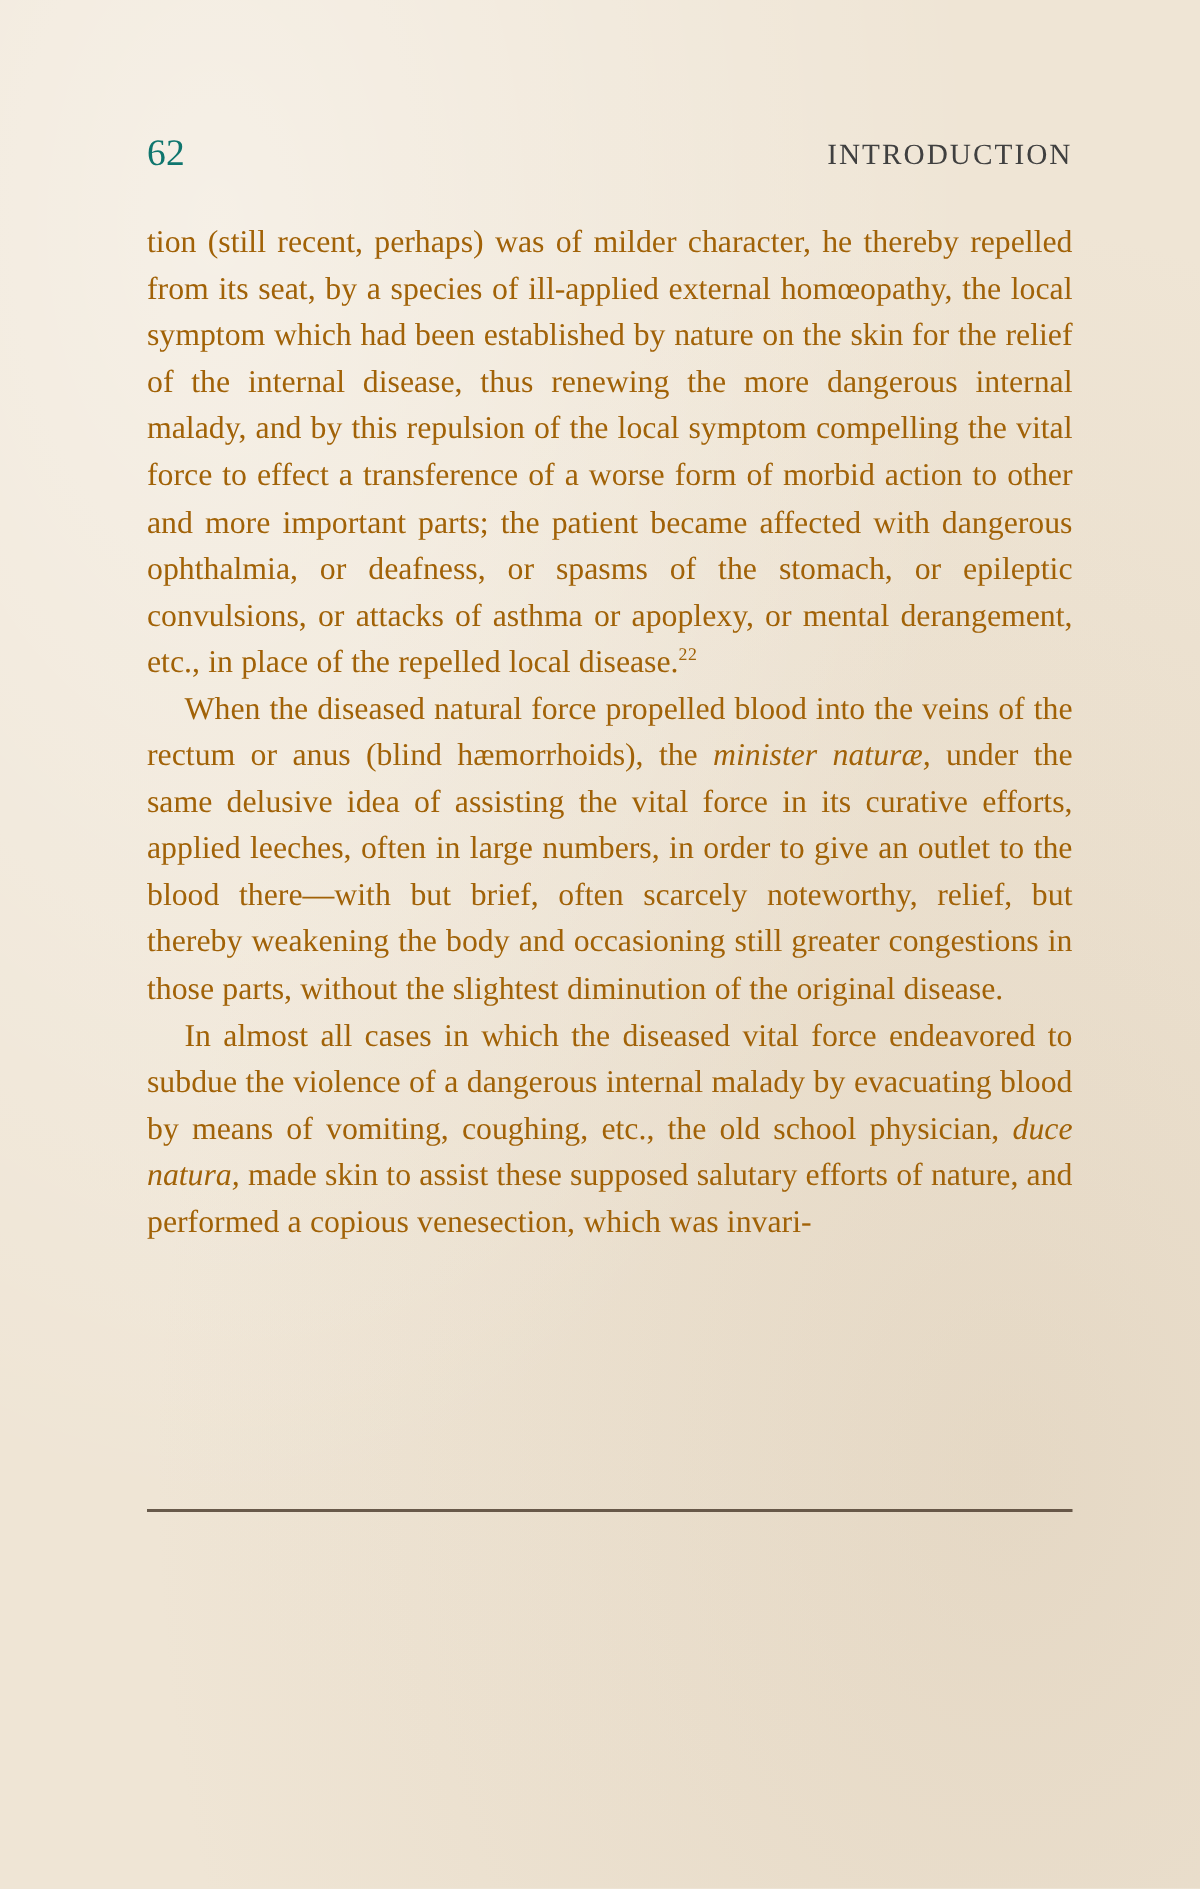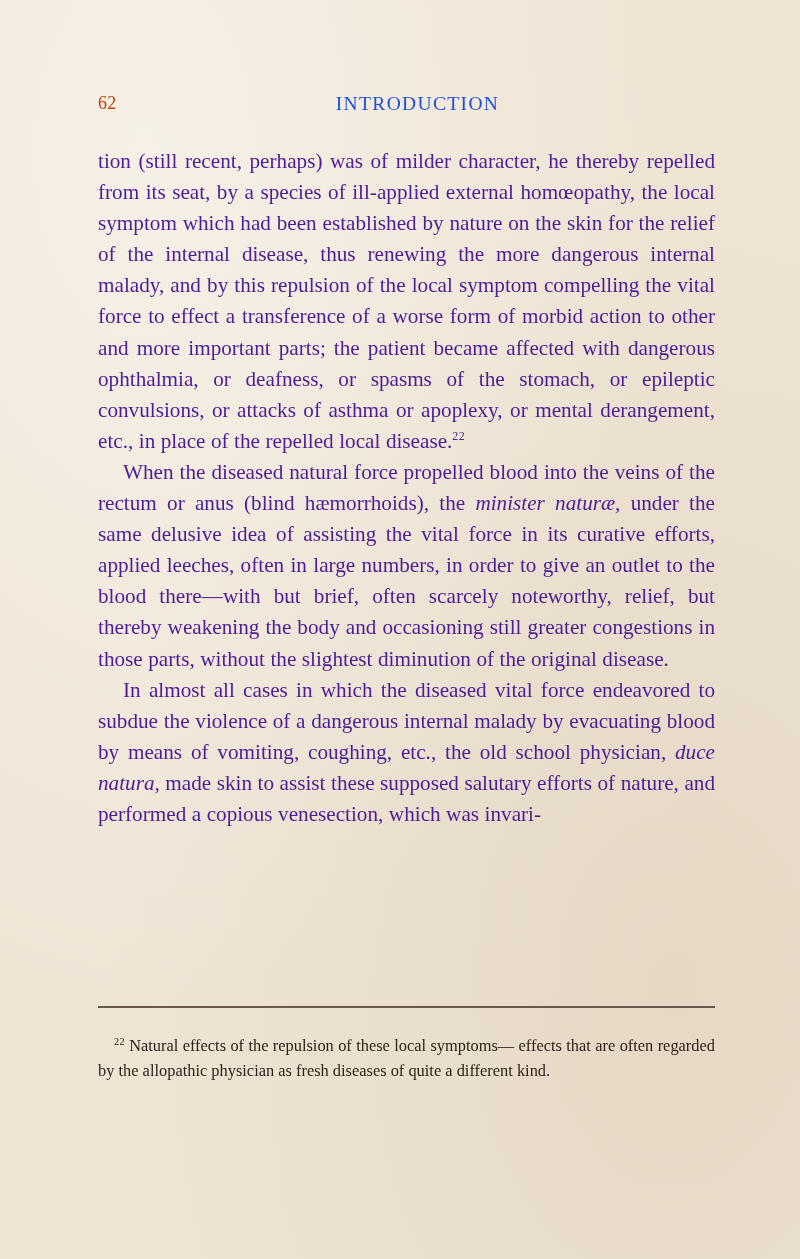--- a/index.html
+++ b/index.html
@@ -39,52 +39,52 @@
     position: absolute;
     left: 98px;
     right: 85px;
     top: 88px;
     height: 30px;
   }
   .folio {
     position: absolute;
     left: 0;
     top: 0;
-    font-size: 18px;
+    font-size: 25px;
     line-height: 30px;
     letter-spacing: 0.2px;
-    color: #c2410c;
+    color: #0f766e;
   }
   .head-title {
     position: absolute;
     left: 0;
     right: 0;
     top: 2px;
-    text-align: center;
+    text-align: right;
     font-size: 19.5px;
     line-height: 28px;
     letter-spacing: 1.35px;
-    color: #1d4ed8;
+    color: #404040;
     padding-left: 22px;
   }
 
   
   .textblock {
     position: absolute;
     left: 98px;
     top: 146px;
     width: 617px;
   }
   .para {
     margin: 0;
     font-size: 21.2px;
     line-height: 31.1px;
     text-align: justify;
     text-justify: inter-word;
-    color: #4c1d95;
+    color: #a16207;
     hyphens: none;
     word-spacing: 0.2px;
   }
   .para + .para {
     text-indent: 25px;
   }
   .para i, .para em {
   }
   sup.fnref {
     font-size: 0.56em;
@@ -142,17 +142,14 @@
     <p class="para"><span>tion (still recent, perhaps) was of milder character, he thereby repelled from its seat, by a species of ill-applied external homœopathy, the local symptom which had been established by nature on the skin for the relief of the internal disease, thus renewing the more dangerous internal malady, and by this repulsion of the local symptom compelling the vital force to effect a transference of a worse form of morbid action to other and more important parts; the patient became affected with dangerous ophthalmia, or deafness, or spasms of the stomach, or epileptic convulsions, or attacks of asthma or apoplexy, or mental derangement, etc., in place of the repelled local disease.</span><sup class="fnref">22</sup></p>
 
     <p class="para"><span>When the diseased natural force propelled blood into the veins of the rectum or anus (blind hæmorrhoids), the </span><em>minister naturæ,</em><span> under the same delusive idea of assisting the vital force in its curative efforts, applied leeches, often in large numbers, in order to give an outlet to the blood there—with but brief, often scarcely noteworthy, relief, but thereby weakening the body and occasioning still greater congestions in those parts, without the slightest diminution of the original disease.</span></p>
 
     <p class="para"><span>In almost all cases in which the diseased vital force endeavored to subdue the violence of a dangerous internal malady by evacuating blood by means of vomiting, coughing, etc., the old school physician, </span><em>duce natura,</em><span> made skin to assist these supposed salutary efforts of nature, and performed a copious venesection, which was invari-</span></p>
 
   </div>
 
   <div class="footnote-rule"></div>
 
-  <div class="footnote">
-    <p class="footnote-text"><sup class="fnref">22</sup><span> Natural effects of the repulsion of these local symptoms— effects that are often regarded by the allopathic physician as fresh diseases of quite a different kind.</span></p>
-  </div>
 
 </div>
 
 </body></html>

